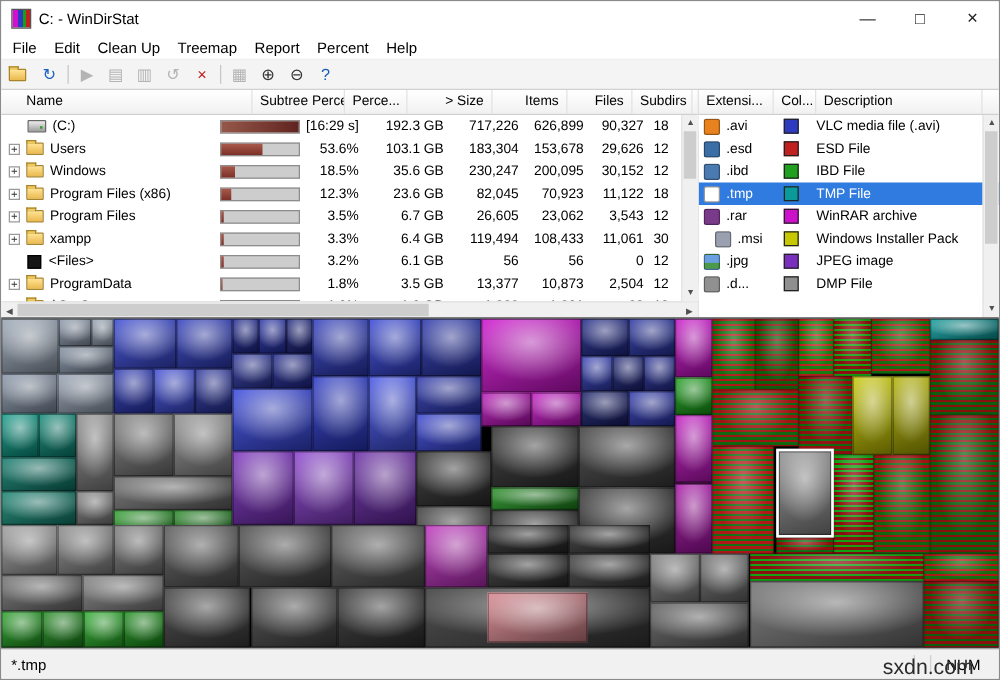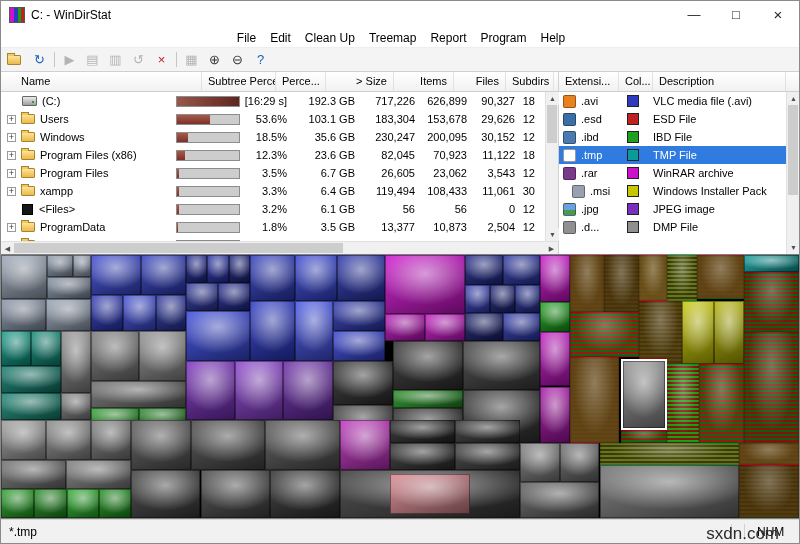--- a/index.html
+++ b/index.html
@@ -14,21 +14,21 @@
   .titlebar { height:27px; display:flex; align-items:center; background:#fff; }
   .app-icon { width:16px; height:16px; margin:0 6px 0 8px; border:1px solid #555;
     background:linear-gradient(90deg,#d012d0 0 30%,#2e3bc0 30% 60%,#16a016 60% 80%,#c02020 80%); }
   .title-text { font-size:12px; }
   .win-controls { margin-left:auto; display:flex; height:100%; }
   .win-btn { width:42px; height:100%; display:flex; align-items:center; justify-content:center;
     font-size:13px; color:#222; }
   .win-btn.close { font-size:15px; }
   
   .menubar { height:20px; display:flex; align-items:center; background:#fff; padding-left:2px;
-    border-bottom:1px solid #eee;justify-content:center; }
+    border-bottom:1px solid #eee; }
   .menu-item { padding:2px 7px; }
   
   .toolbar { height:24px; display:flex; align-items:center; background:#f4f4f4;
     border-bottom:1px solid #d0d0d0; padding-left:4px; }
   .tbtn { width:23px; height:22px; display:flex; align-items:center; justify-content:center;
     font-size:13px; color:#333; }
   .tbtn.disabled { color:#b4b4b4; }
   .tsep { width:1px; height:15px; background:#c6c6c6; margin:0 3px; }
   
   .panels { height:182px; display:flex; background:#fff; }
@@ -120,21 +120,21 @@
     <div class="win-btn close">×</div>
   </div>
 </div>
 
 <div class="menubar">
     <div class="menu-item">File</div>
     <div class="menu-item">Edit</div>
     <div class="menu-item">Clean Up</div>
     <div class="menu-item">Treemap</div>
     <div class="menu-item">Report</div>
-    <div class="menu-item">Program</div>
+    <div class="menu-item">Percent</div>
     <div class="menu-item">Help</div>
   </div>
 
 <div class="toolbar">
     <div class="tbtn">
       <div class="icon-folder"></div>
     </div>
     <div class="tbtn" style="color: rgb(26, 98, 192);">↻</div>
     <div class="tsep"></div>
     <div class="tbtn disabled">▶</div>

